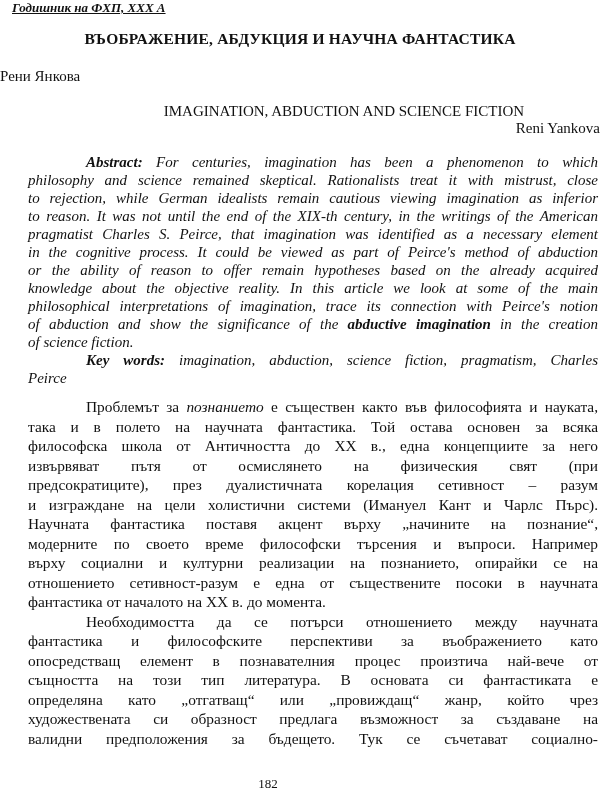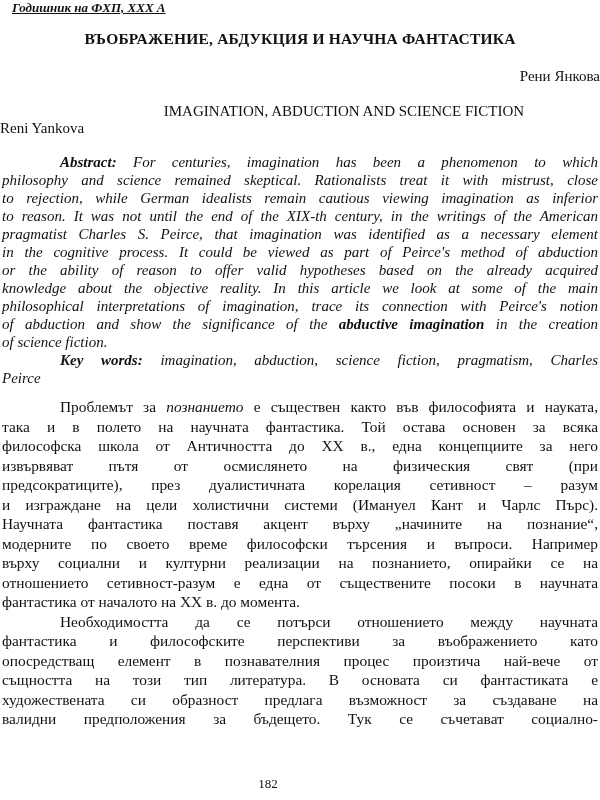--- a/index.html
+++ b/index.html
@@ -2,50 +2,50 @@
 <html><head>
 <meta charset="utf-8">
 <style>
   html, body { margin: 0; padding: 0; background: #ffffff; }
   body { width: 600px; height: 800px; position: relative; overflow: hidden;
          font-family: "Liberation Serif", "DejaVu Serif", serif; color: #111; }
   .running-head { position: absolute; left: 4px; top: 0px; font-size: 13px;
                   font-weight: bold; font-style: italic; text-decoration: underline; margin-left: 8px; }
   .title { position: absolute; left: 0; width: 600px; top: 30px; text-align: center;
            font-size: 15.5px; font-weight: bold; letter-spacing: 0.2px; }
-  .author-bg { position: absolute; left: 0; width: 600px; top: 68px; text-align: right; font-size: 15px; }
+  .author-bg { position: absolute; left: 0; width: 600px; top: 68px; text-align: left; font-size: 15px; }
   .title-en { position: absolute; left: 0; width: 600px; top: 103px; text-align: center; font-size: 15px; padding-left: 44px; }
-  .author-en { position: absolute; left: 0; width: 600px; top: 120px; text-align: left; font-size: 15px; }
+  .author-en { position: absolute; left: 0; width: 600px; top: 120px; text-align: right; font-size: 15px; }
   .abstract { position: absolute; left: 2px; width: 596px; top: 153px; font-size: 15px;
               font-style: italic; line-height: 18px; text-align: justify; }
   .abstract b { font-weight: bold; }
   .body { position: absolute; left: 2px; width: 596px; top: 397px; font-size: 15.4px;
           line-height: 19.5px; text-align: justify; }
   .page-number { position: absolute; left: 0; width: 536px; top: 776px; text-align: center; font-size: 13px; }
-  .line { display: block; text-align: justify; text-align-last: justify; }
+  .line { display: block; text-align: justify; text-align-last: justify; margin-left: 26px; }
   .line.last { text-align-last: left; }
   .line.indent { padding-left: 58px; }
 </style>
 </head>
 <body>
 
 <div class="running-head">Годишник на ФХП, XXX А</div>
 <div class="title">ВЪОБРАЖЕНИЕ, АБДУКЦИЯ И НАУЧНА ФАНТАСТИКА</div>
 <div class="author-bg">Рени Янкова</div>
 <div class="title-en">IMAGINATION, ABDUCTION AND SCIENCE FICTION</div>
 <div class="author-en">Reni Yankova</div>
 
 <div class="abstract">
   <span class="line indent"><b>Abstract:</b><span> For centuries, imagination has been a phenomenon to which</span></span>
   <span class="line">philosophy and science remained skeptical. Rationalists treat it with mistrust, close</span>
   <span class="line">to rejection, while German idealists remain cautious viewing imagination as inferior</span>
   <span class="line">to reason. It was not until the end of the XIX-th century, in the writings of the American</span>
   <span class="line">pragmatist Charles S. Peirce, that imagination was identified as a necessary element</span>
   <span class="line">in the cognitive process. It could be viewed as part of Peirce's method of abduction</span>
-  <span class="line">or the ability of reason to offer valid hypotheses based on the already acquired</span>
+  <span class="line">or the ability of reason to offer remain hypotheses based on the already acquired</span>
   <span class="line">knowledge about the objective reality. In this article we look at some of the main</span>
   <span class="line">philosophical interpretations of imagination, trace its connection with Peirce's notion</span>
   <span class="line"><span>of abduction and show the significance of the </span><b>abductive imagination</b><span> in the creation</span></span>
   <span class="line last">of science fiction.</span>
   <span class="line indent"><b>Key words:</b><span> imagination, abduction, science fiction, pragmatism, Charles</span></span>
   <span class="line last">Peirce</span>
 </div>
 
 <div class="body">
   <span class="line indent"><span>Проблемът за </span><i>познанието</i><span> е съществен както във философията и науката,</span></span>
@@ -56,17 +56,18 @@
   <span class="line">и изграждане на цели холистични системи (Имануел Кант и Чарлс Пърс).</span>
   <span class="line">Научната фантастика поставя акцент върху „начините на познание“,</span>
   <span class="line">модерните по своето време философски търсения и въпроси. Например</span>
   <span class="line">върху социални и културни реализации на познанието, опирайки се на</span>
   <span class="line">отношението сетивност-разум е една от съществените посоки в научната</span>
   <span class="line last">фантастика от началото на XX в. до момента.</span>
   <span class="line indent">Необходимостта да се потърси отношението между научната</span>
   <span class="line">фантастика и философските перспективи за въображението като</span>
   <span class="line">опосредстващ елемент в познавателния процес произтича най-вече от</span>
   <span class="line">същността на този тип литература. В основата си фантастиката е</span>
+  <span class="line">определяна като „отгатващ“ или „провиждащ“ жанр, който чрез</span>
   <span class="line">художествената си образност предлага възможност за създаване на</span>
   <span class="line">валидни предположения за бъдещето. Тук се съчетават социално-</span>
 </div>
 
 <div class="page-number">182</div>
 
 </body></html>

